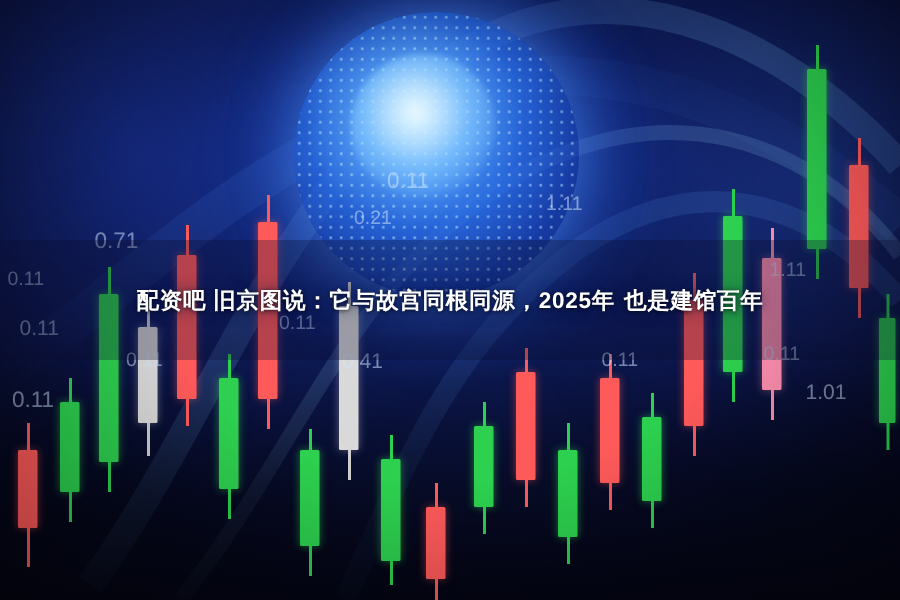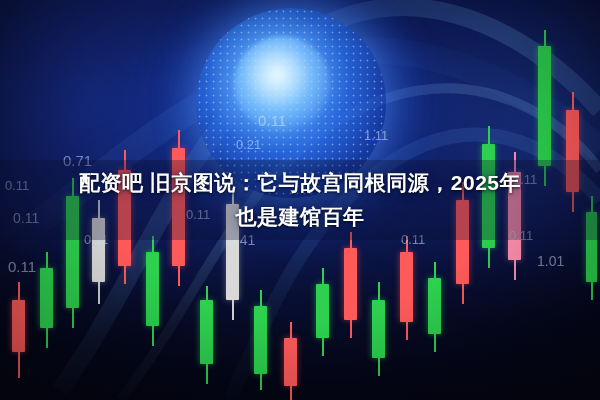--- a/index.html
+++ b/index.html
@@ -137,27 +137,27 @@
     height: 80px;
     background: rgba(10,14,48,0.30);
   }
   .headline {
     position: absolute;
     left: 0;
     top: 160px;
     width: 600px;
     height: 80px;
     display: flex;
-    flex-direction: column;
+    flex-direction: row;
     align-items: center;
     justify-content: center;
     gap: 6px;
     color: #ffffff;
     font-family: "Liberation Sans", sans-serif;
-    font-size: 21px;
+    font-size: 15px;
     font-weight: bold;
     letter-spacing: 0.5px;
     text-shadow: 0 1px 3px rgba(0,0,0,0.75), 0 0 10px rgba(0,20,80,0.6);
   }
   .headline .line1 { white-space: nowrap; }
   .headline .line2 { white-space: nowrap; }
 
   
   .vignette {
     position: absolute;

